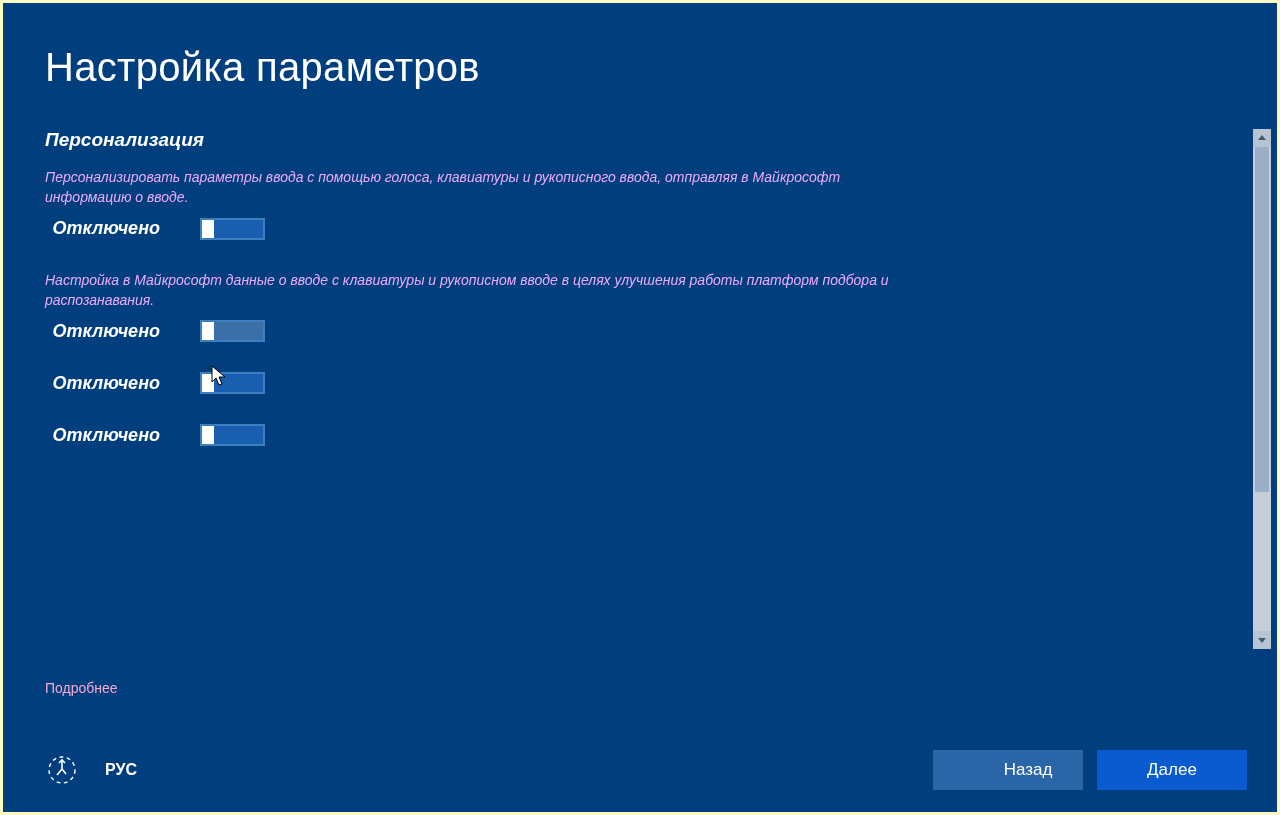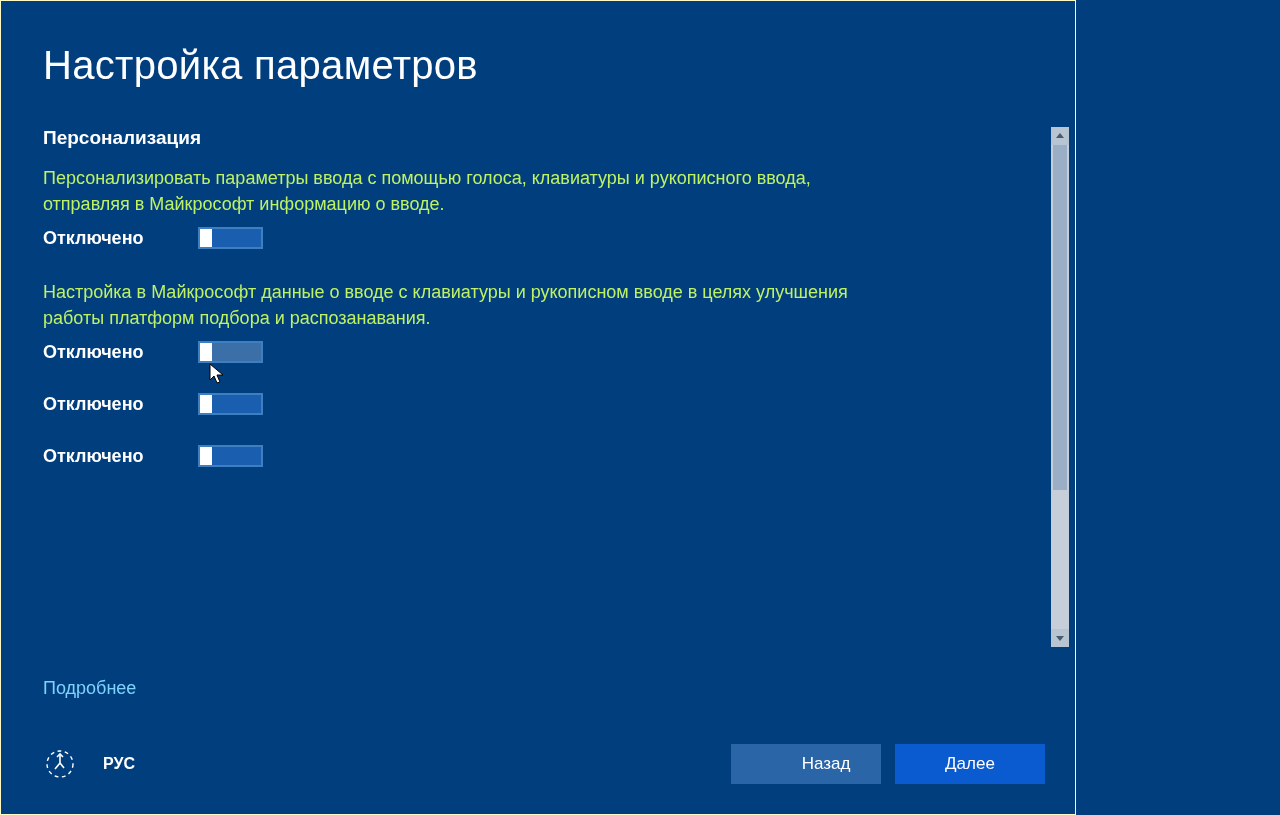--- a/index.html
+++ b/index.html
@@ -3,65 +3,67 @@
 <meta charset="utf-8">
 <style>
   * { box-sizing: border-box; margin: 0; padding: 0; font-family: "Segoe UI", Tahoma, sans-serif; }
   html, body { width: 1280px; height: 815px; overflow: hidden; }
   body {
     background: #003e7e;
     color: #fff;
   }
   .window {
     position: relative;
-    width: 1076px;
+    width: 1280px;
     height: 815px;
     background: #003e7e;
-    border: 1px solid #fef9c3;
+    border: 3px solid #fef9c3;
   }
   .page-title {
     position: absolute;
     left: 42px;
     top: 42px;
     font-size: 40px;
     font-weight: 300;
     letter-spacing: 0.3px;
   }
   .scroll-area {
     position: absolute;
     left: 42px;
     top: 126px;
     width: 1178px;
     height: 538px;
+    font-style: italic;
   }
   .section-heading {
     font-size: 19px;
     font-weight: 600;
     margin-bottom: 16px;
   }
   .setting {
     margin-bottom: 30px;
   }
   .setting-desc {
-    font-size: 18px;
+    font-size: 14px;
     line-height: 1.45;
     font-weight: 400;
     max-width: 850px;
-    color: #bef264;
+    color: #f0abfc;
   }
   .setting-row {
     display: flex;
     align-items: center;
     margin-top: 10px;
     gap: 40px;
   }
   .state-label {
     font-size: 18px;
     font-weight: 600;
     min-width: 115px;
+    text-align: right;
   }
   .toggle {
     position: relative;
     width: 65px;
     height: 22px;
     border: 2px solid #3e7fc1;
     background: #1a5eb0;
     cursor: pointer;
   }
   .toggle .knob {
@@ -72,29 +74,29 @@
     height: 100%;
     background: #fff;
   }
   .toggle.hover {
     background: #3a6fa8;
   }
   .learn-more {
     position: absolute;
     left: 42px;
     top: 677px;
-    font-size: 18px;
-    color: #7dd3fc;
+    font-size: 14px;
+    color: #f9a8d4;
     cursor: pointer;
   }
   .footer {
     position: absolute;
     left: 42px;
     right: 30px;
-    bottom: 28px;
+    bottom: 20px;
     height: 44px;
     display: flex;
     align-items: center;
   }
   .ease-icon {
     width: 34px;
     height: 34px;
     display: flex;
     align-items: center;
     justify-content: center;

